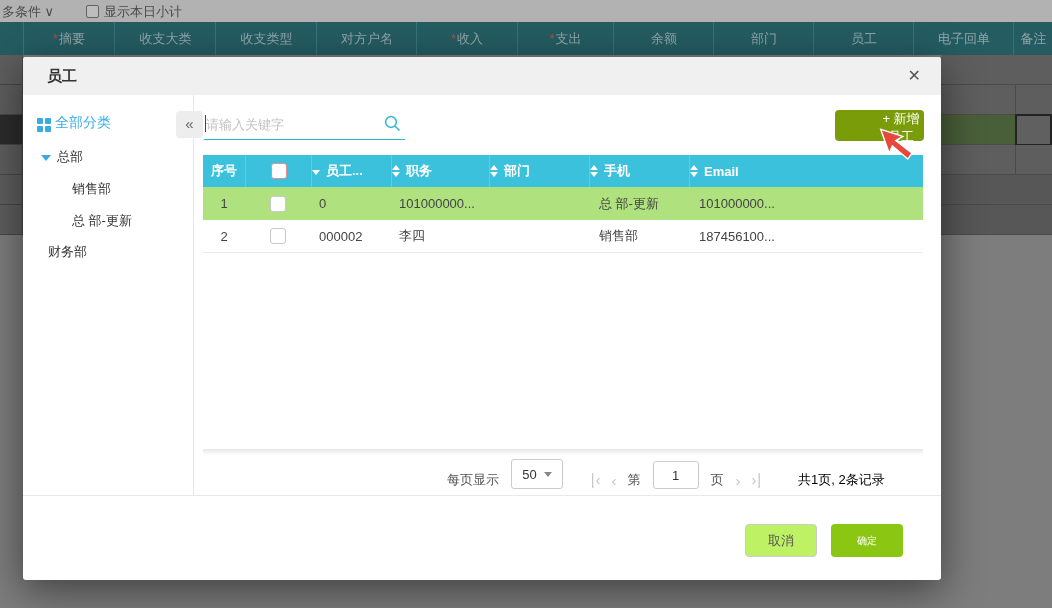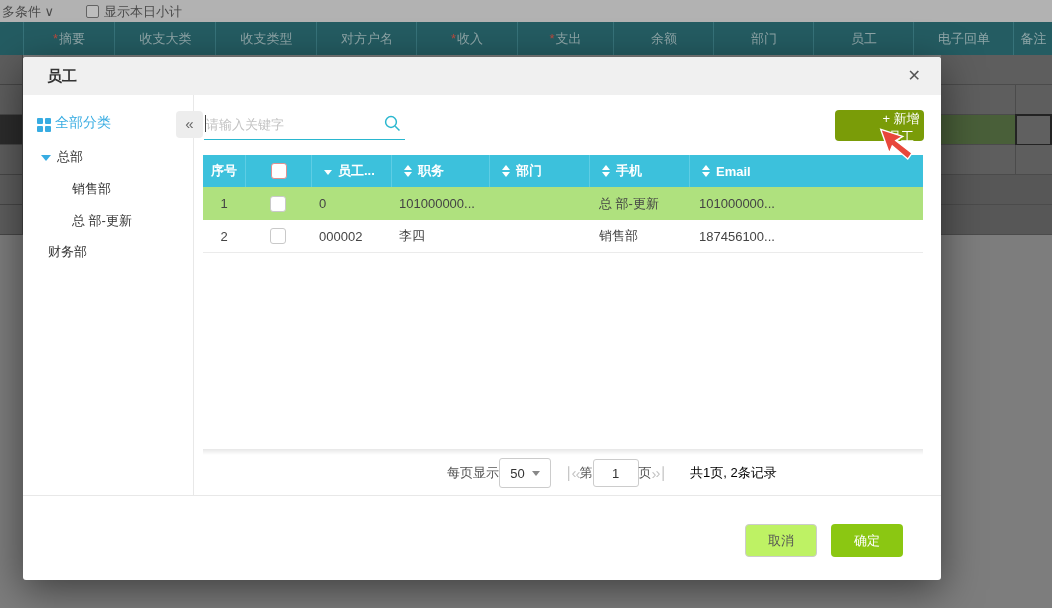--- a/index.html
+++ b/index.html
@@ -58,50 +58,50 @@
   #search-input { position:absolute; left:2px; top:4px; width:170px; height:24px; border:none; outline:none; font-size:13px; color:#333; background:transparent; }
   #search-input::placeholder { color:#c2c2c2; }
   #search-caret { position:absolute; left:1px; top:7px; width:1px; height:17px; background:#444; }
   #search-icon { position:absolute; right:4px; top:7px; }
   #add-employee-btn { left:812px; top:53px; width:89px; height:31px; background:#7a9c08; border:none; border-radius:4px; color:#fff; font-size:13px; cursor:pointer;padding-left:43px; }
   #cursor-arrow { left:845px; top:70px; transform:rotate(-38deg); transform-origin:14px 4px; z-index:5; }
 
   
   #emp-table { left:180px; top:98px; width:720px; }
   #emp-thead { display:flex; height:32px; background:#3cc1dc; color:#fff; font-weight:bold; font-size:13px; align-items:center; }
-  .hcell { display:flex; align-items:center; height:100%; padding-left:12px; border-left:1px solid #5ecde4; overflow:hidden; white-space:nowrap; cursor:pointer; }
+  .hcell { display:flex; align-items:center; height:100%; padding-left:0; border-left:1px solid #5ecde4; overflow:hidden; white-space:nowrap; cursor:pointer; }
   .hcell:first-child { border-left:none; justify-content:center; padding-left:0; }
   .hcell:nth-child(2) { justify-content:center; padding-left:0; }
   .c0{width:42px;} .c1{width:66px;} .c2{width:80px;} .c3{width:102px;} .c4{width:98px;} .c5{width:100px;} .c6{width:100px;} .c7{width:132px;}
   .tri { width:0; height:0; border-left:4px solid transparent; border-right:4px solid transparent; }
   .tri.up { border-bottom:5px solid #fff; }
   .tri.dn { border-top:5px solid #fff; }
   .sort2 { display:flex; flex-direction:column; gap:2px; margin-right:6px; }
   .sort1 { margin-right:6px; margin-top:2px; }
   .cb { width:16px; height:16px; background:#fff; border:1px solid #c9c9c9; border-radius:3px; cursor:pointer; }
   .cb.head { border-color:#e09090; }
   .trow { display:flex; height:33px; align-items:center; font-size:13px; color:#444; cursor:pointer; }
   .trow.sel { background:#afe17e; }
   .trow.plain { border-bottom:1px solid #ebebeb; }
   .tcell { display:flex; align-items:center; height:100%; padding-left:8px; overflow:hidden; white-space:nowrap; }
   .tcell.cen { justify-content:center; padding-left:0; }
 
   
   #pag-shadow { left:180px; top:392px; width:720px; height:6px; background:linear-gradient(#e7e7e7, rgba(255,255,255,0)); }
-  #pagination { left:424px; top:400px; height:32px; display:flex; align-items:center; font-size:13px; color:#555; }
+  #pagination { left:424px; top:400px; height:32px; display:flex; align-items:flex-end; gap:12px; font-size:13px; color:#555; }
   #per-page-select { width:52px; height:30px; border:1px solid #ccc; border-radius:3px; background:#fff; display:flex; align-items:center; justify-content:center; gap:7px; cursor:pointer; color:#333; }
   #select-chevron { width:0; height:0; border-left:4px solid transparent; border-right:4px solid transparent; border-top:5px solid #888; }
   .nav-icon { color:#c3c3c3; font-size:15px; cursor:pointer; letter-spacing:-1px; }
   #page-input { width:46px; height:28px; border:1px solid #ccc; border-radius:3px; text-align:center; font-size:13px; color:#333; outline:none; }
   #pag-summary { margin-left:24px; color:#000000; }
 
   
   #h-divider { left:0; top:438px; width:918px; border-top:1px solid #e8e8e8; }
   #cancel-btn { left:722px; top:467px; width:72px; height:33px; border:1px solid #ccc; border-radius:4px; background:#bef264; color:#555; font-size:13px; cursor:pointer; }
-  #confirm-btn { left:808px; top:467px; width:72px; height:33px; border:none; border-radius:4px; background:#8bc712; color:#fff; font-size:13px; cursor:pointer; }
+  #confirm-btn { left:808px; top:467px; width:72px; height:33px; border:none; border-radius:4px; background:#8bc712; color:#fff; font-size:10px; cursor:pointer; }
 </style>
 </head>
 <body>
 
 <div id="screen">
 
   <div class="abs" id="strip-top">
     <div class="abs" id="bg-filter-label">多条件 ∨</div>
     <div class="abs" id="bg-subtotal-cb"></div>
     <div class="abs" id="bg-subtotal-label">显示本日小计</div>

